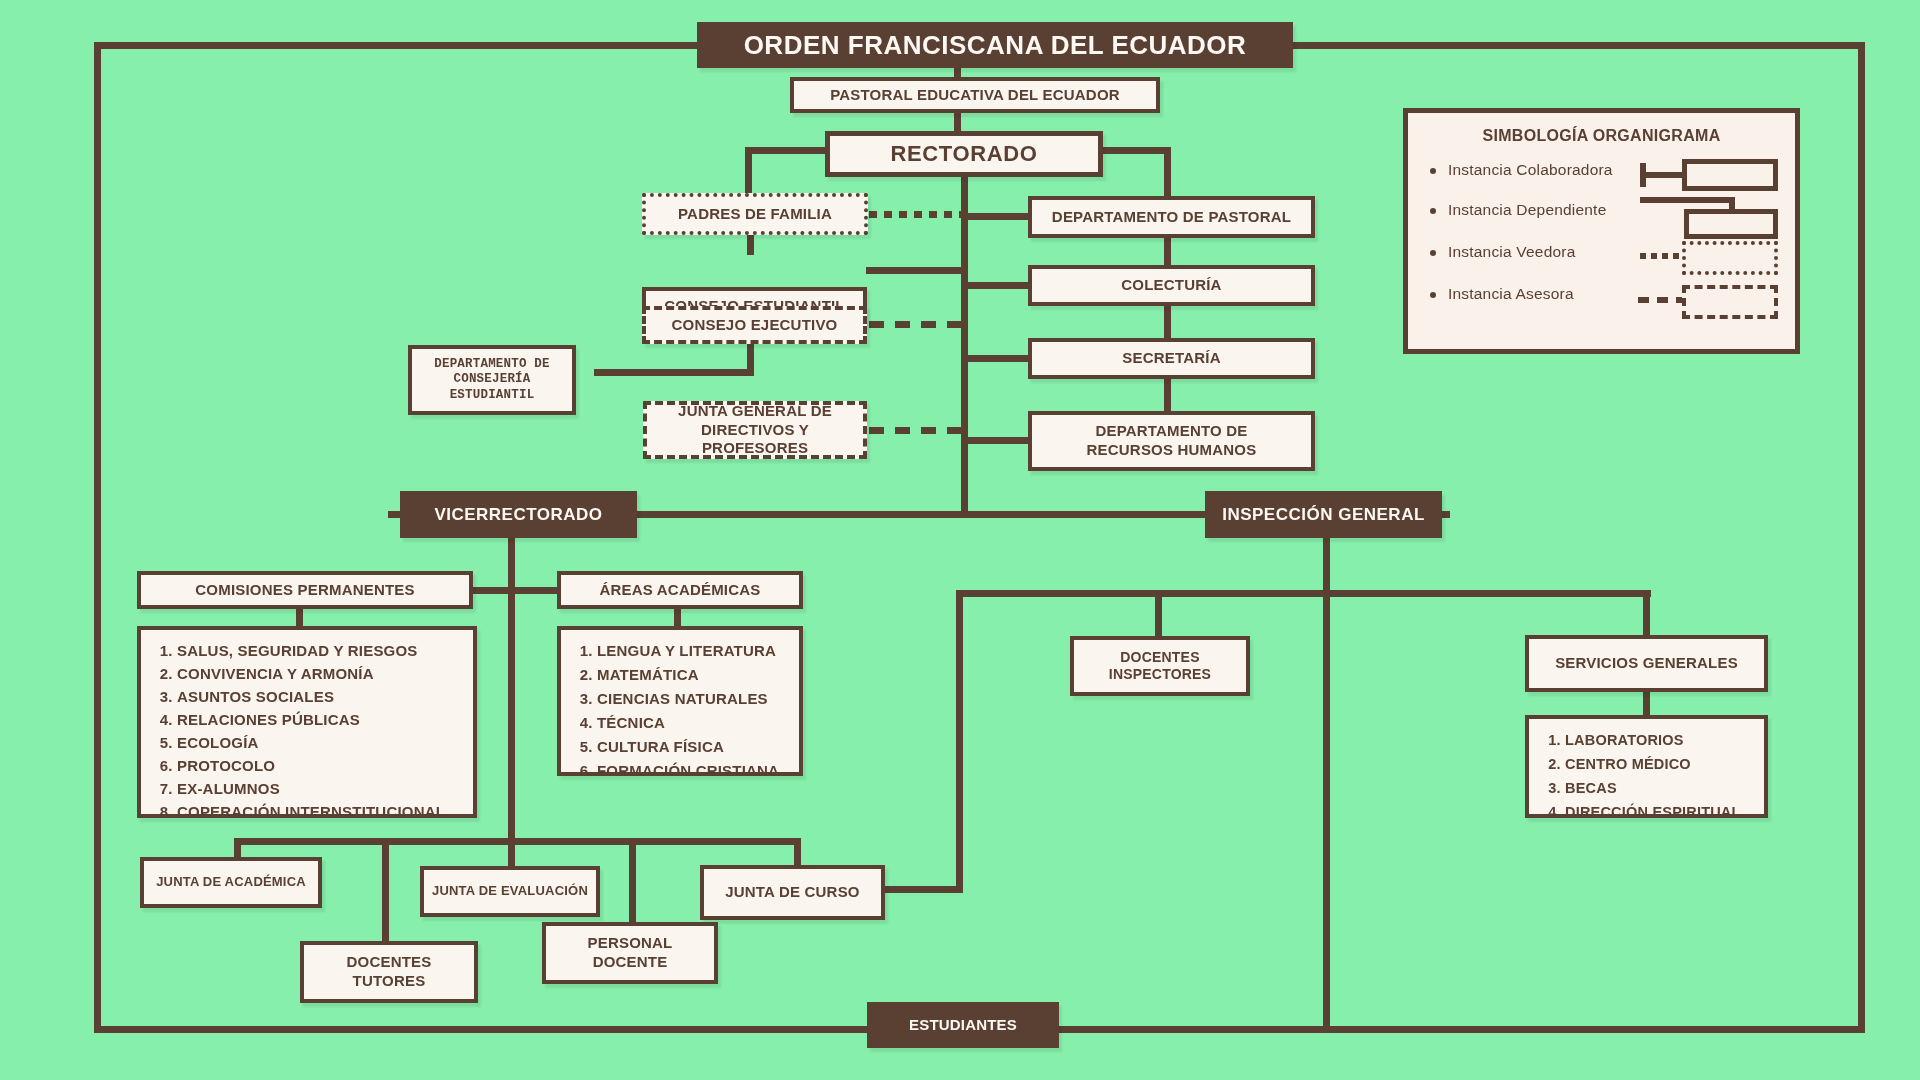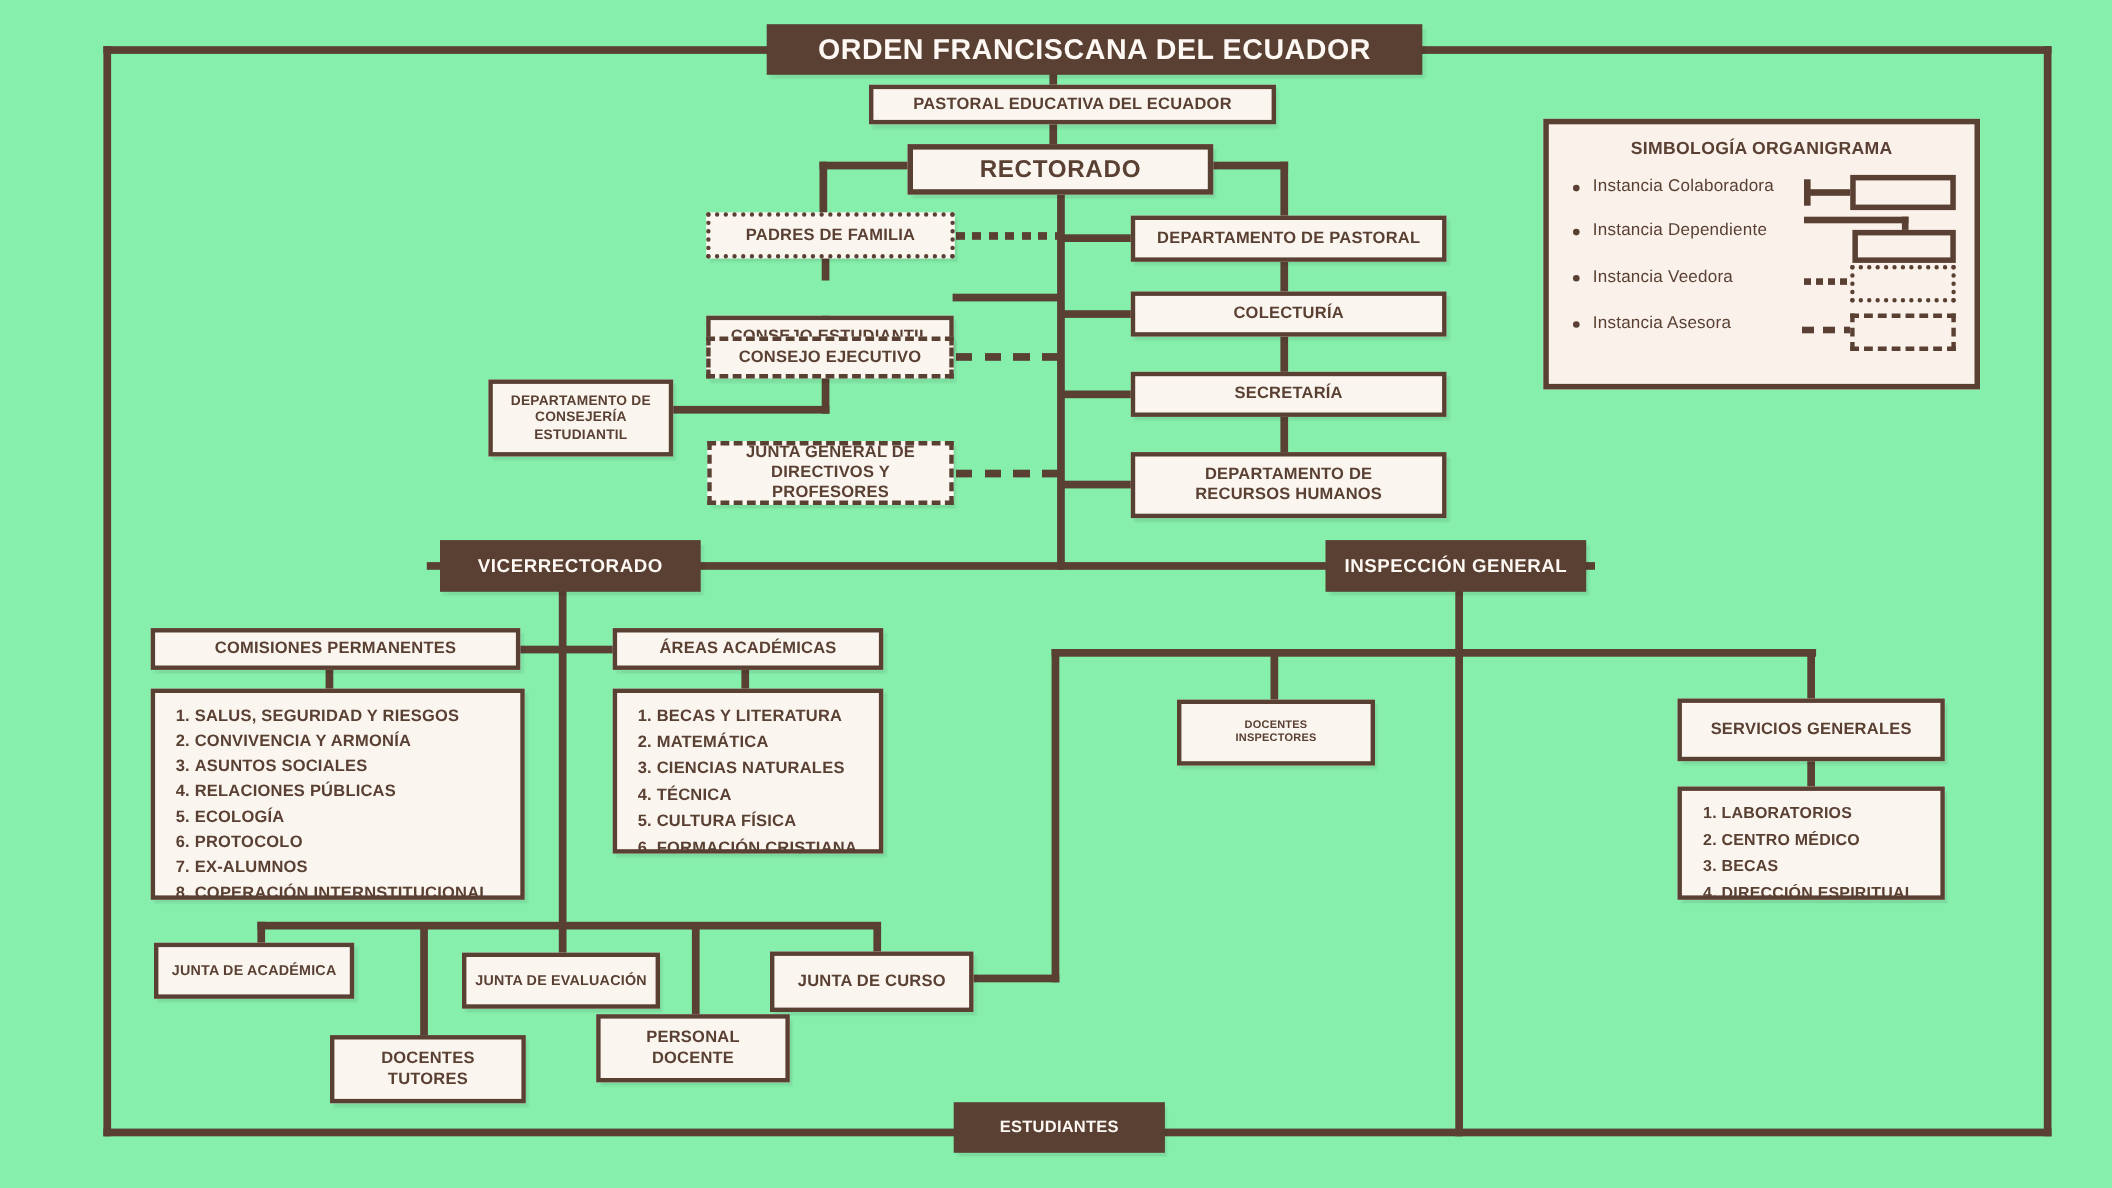--- a/index.html
+++ b/index.html
@@ -43,21 +43,21 @@
   .lg-bullet{position:absolute;left:22px;top:11px;width:6px;height:6px;border-radius:50%;background:#594033;}
   .lg-label{position:absolute;left:40px;top:4px;font-size:15.5px;font-weight:normal;letter-spacing:.2px;}
   .lg-sym{position:absolute;}
   .sym-rect{position:absolute;box-sizing:border-box;border:5px solid #594033;background:#f9f1ea;}
   .sym-rect.dt{border-width:4px;border-style:dotted;}
   .sym-rect.dh{border-width:4px;border-style:dashed;}
   .sym-ln{position:absolute;background:#594033;}
   .sym-dot{position:absolute;height:6px;background:repeating-linear-gradient(90deg,#594033 0 6px,transparent 6px 11px);}
   .sym-dash{position:absolute;height:6px;background:repeating-linear-gradient(90deg,#594033 0 11px,transparent 11px 19px);}
   .fs13{font-size:13px;}
-  .fs135{font-size:10px;}
+  .fs135{font-size:14px;}
   .fs12{font-size:12.5px;}
 </style>
 </head>
 <body>
 
 <div id="canvas">
 
   <div class="ln" style="left:94px;top:42px;width:606px;height:7px;"></div>
   <div class="ln" style="left:1290px;top:42px;width:575px;height:7px;"></div>
   <div class="ln" style="left:94px;top:42px;width:7px;height:991px;"></div>
@@ -112,21 +112,21 @@
   <div class="node" style="left:790px;top:77px;width:370px;height:36px;">PASTORAL EDUCATIVA DEL ECUADOR</div>
 
   <div class="node thick" style="left:825px;top:131px;width:278px;height:46px;font-size:22px;letter-spacing:.6px;">RECTORADO</div>
 
   <div class="node dotted" style="left:642px;top:193px;width:226px;height:42px;">PADRES DE FAMILIA</div>
 
   <div class="node" style="left:642px;top:251px;width:225px;height:38px;margin-top:36px;">CONSEJO ESTUDIANTIL</div>
 
   <div class="node dashed" style="left:642px;top:306px;width:225px;height:38px;text-align:right;">CONSEJO EJECUTIVO</div>
 
-  <div class="node fs12" style="left:444px;top:345px;width:168px;height:70px;padding:0 8px;">DEPARTAMENTO DE CONSEJERÍA ESTUDIANTIL</div>
+  <div class="node fs12" style="left:408px;top:345px;width:168px;height:70px;padding:0 8px;font-family:Liberation Mono, monospace;">DEPARTAMENTO DE CONSEJERÍA ESTUDIANTIL</div>
 
   <div class="node dashed" style="left:643px;top:401px;width:224px;height:58px;padding:0 14px;">JUNTA GENERAL DE DIRECTIVOS Y PROFESORES</div>
 
   <div class="node" style="left:1028px;top:196px;width:287px;height:42px;">DEPARTAMENTO DE PASTORAL</div>
 
   <div class="node" style="left:1028px;top:265px;width:287px;height:41px;">COLECTURÍA</div>
 
   <div class="node" style="left:1028px;top:338px;width:287px;height:41px;">SECRETARÍA</div>
 
   <div class="node" style="left:1028px;top:411px;width:287px;height:60px;padding:0 30px;">DEPARTAMENTO DE RECURSOS HUMANOS</div>
@@ -147,21 +147,21 @@
       <li>PROTOCOLO</li>
       <li>EX-ALUMNOS</li>
       <li>COPERACIÓN INTERNSTITUCIONAL</li>
     </ol>
   </div>
 
   <div class="node" style="left:557px;top:571px;width:246px;height:38px;">ÁREAS ACADÉMICAS</div>
 
   <div class="listbox" id="areas-list" style="left:557px;top:626px;width:246px;height:150px;">
     <ol>
-      <li>BECAS Y LITERATURA</li>
+      <li>LENGUA Y LITERATURA</li>
       <li>MATEMÁTICA</li>
       <li>CIENCIAS NATURALES</li>
       <li>TÉCNICA</li>
       <li>CULTURA FÍSICA</li>
       <li>FORMACIÓN CRISTIANA</li>
     </ol>
   </div>
 
   <div class="node fs135" style="left:1070px;top:636px;width:180px;height:60px;padding:0 26px;">DOCENTES INSPECTORES</div>
 

